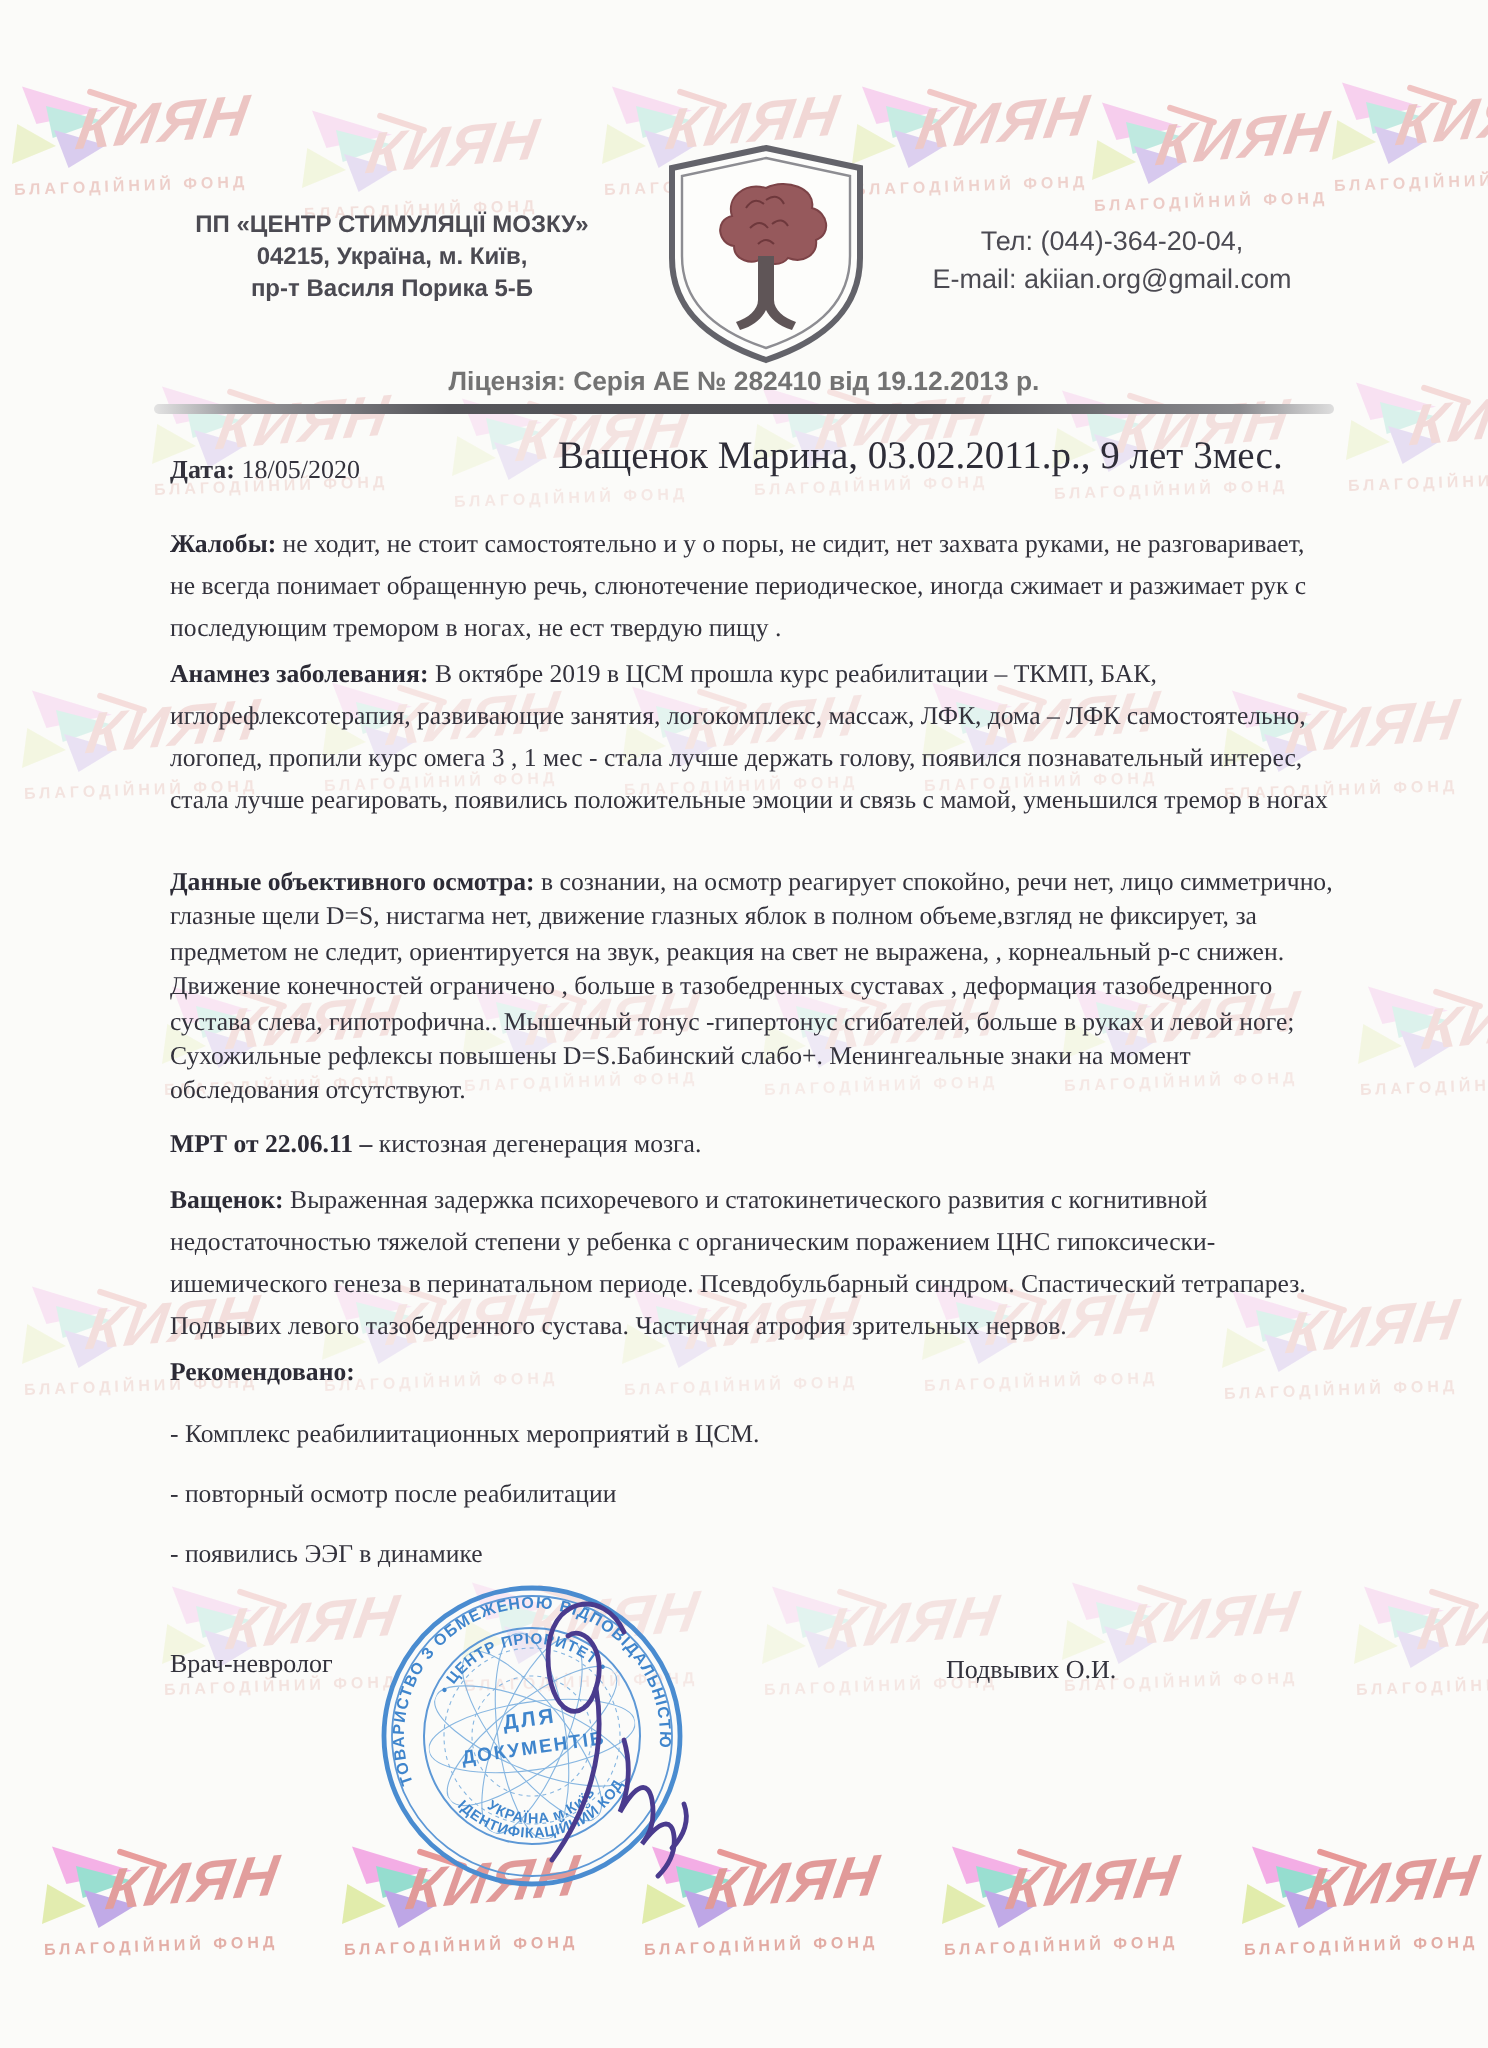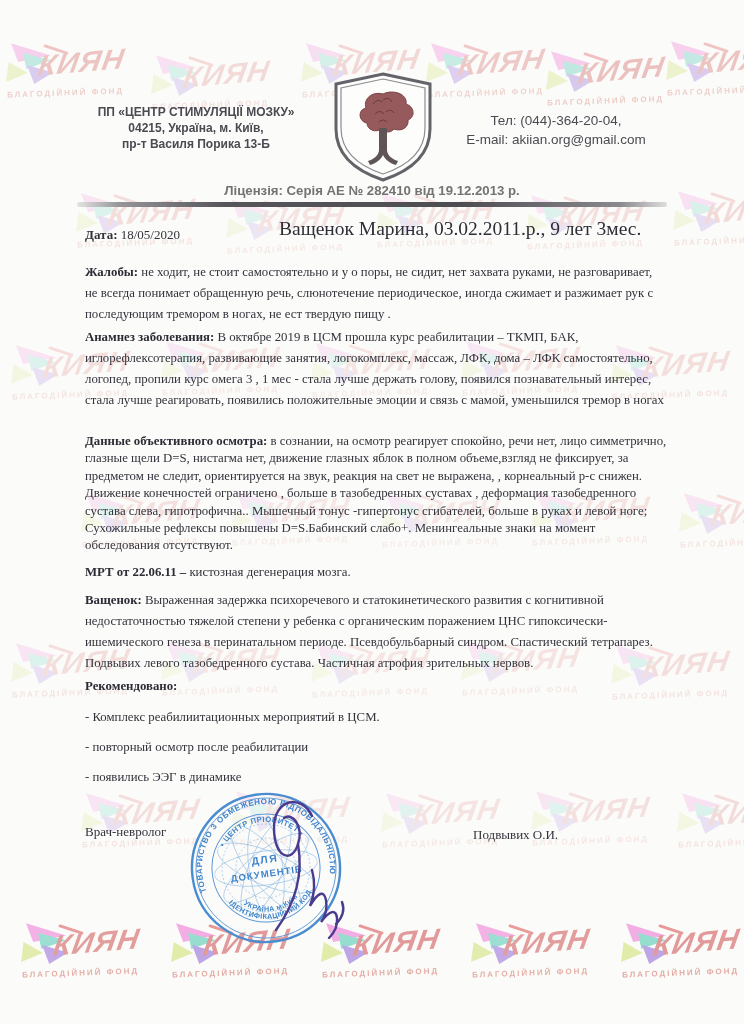--- a/index.html
+++ b/index.html
@@ -480,21 +480,21 @@
           <div class="wm-t5"></div>
         </div>
         <span class="wm-brand">КИЯН</span>
         <span class="wm-sub">БЛАГОДІЙНИЙ ФОНД</span>
       </div>
     </div>
 
   <div class="hdr-left">
     <div>ПП «ЦЕНТР СТИМУЛЯЦІЇ МОЗКУ»</div>
     <div>04215, Україна, м. Київ,</div>
-    <div>пр-т Василя Порика 13-Б</div>
+    <div>пр-т Василя Порика 5-Б</div>
   </div>
 
   <div class="shield">
     <svg width="104" height="114" viewBox="0 0 104 114">
       <path d="M52,4 L99,14 V59 C99,86 79,101 52,110 C25,101 5,86 5,59 V14 Z" fill="#fdfdfb" stroke="#63636a" stroke-width="3"></path>
       <path d="M52,9 L94,18 V58 C94,82 76,96 52,104 C28,96 10,82 10,58 V18 Z" fill="none" stroke="#8d8d92" stroke-width="1.2"></path>
       <path d="M52,24 c-11,-3 -20,5 -17,14 c-9,2 -7,14 1,15 c0,7 9,10 14,6 c3,4 10,4 13,0 c8,3 15,-2 14,-9 c8,-3 6,-14 -2,-16 c2,-10 -13,-15 -23,-10 z" fill="#96595c" stroke="#7c4347" stroke-width="1"></path>
       <path d="M42,34 q4,-6 9,-2 M52,30 q6,-4 9,2 M44,44 q5,-5 9,0 M55,42 q5,-4 8,1 M48,52 q4,-4 8,0" fill="none" stroke="#6e383c" stroke-width="1"></path>
       <path d="M48,58 h8 v22 c0,5 5,9 11,11 l-2,4 c-7,-2 -11,-6 -13,-10 c-2,4 -6,8 -13,10 l-2,-4 c6,-2 11,-6 11,-11 z" fill="#5f5557"></path>
     </svg>

